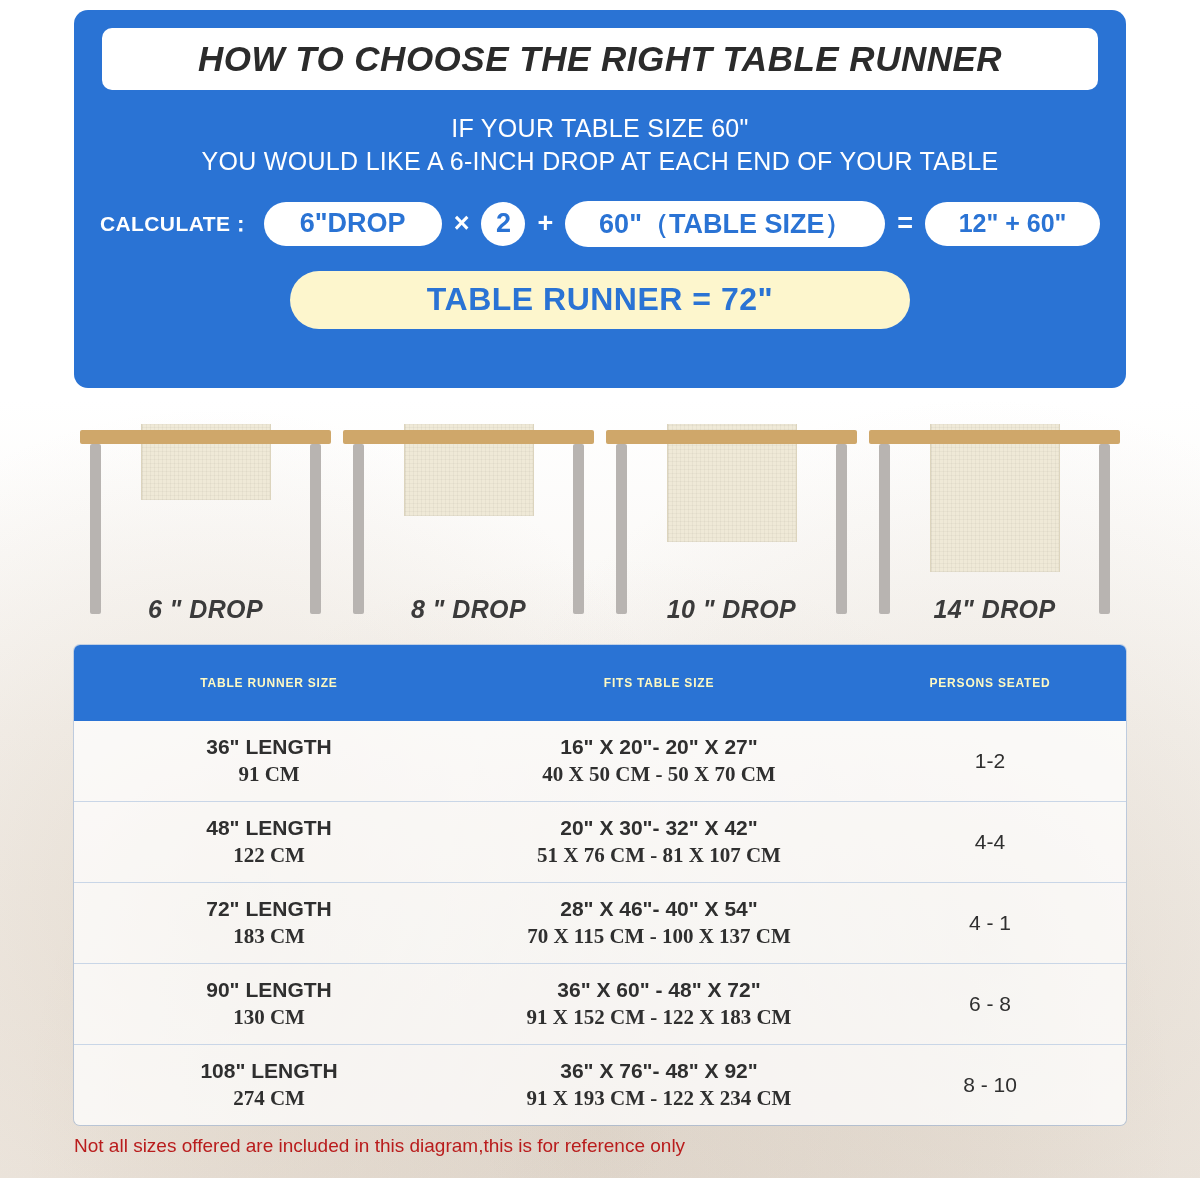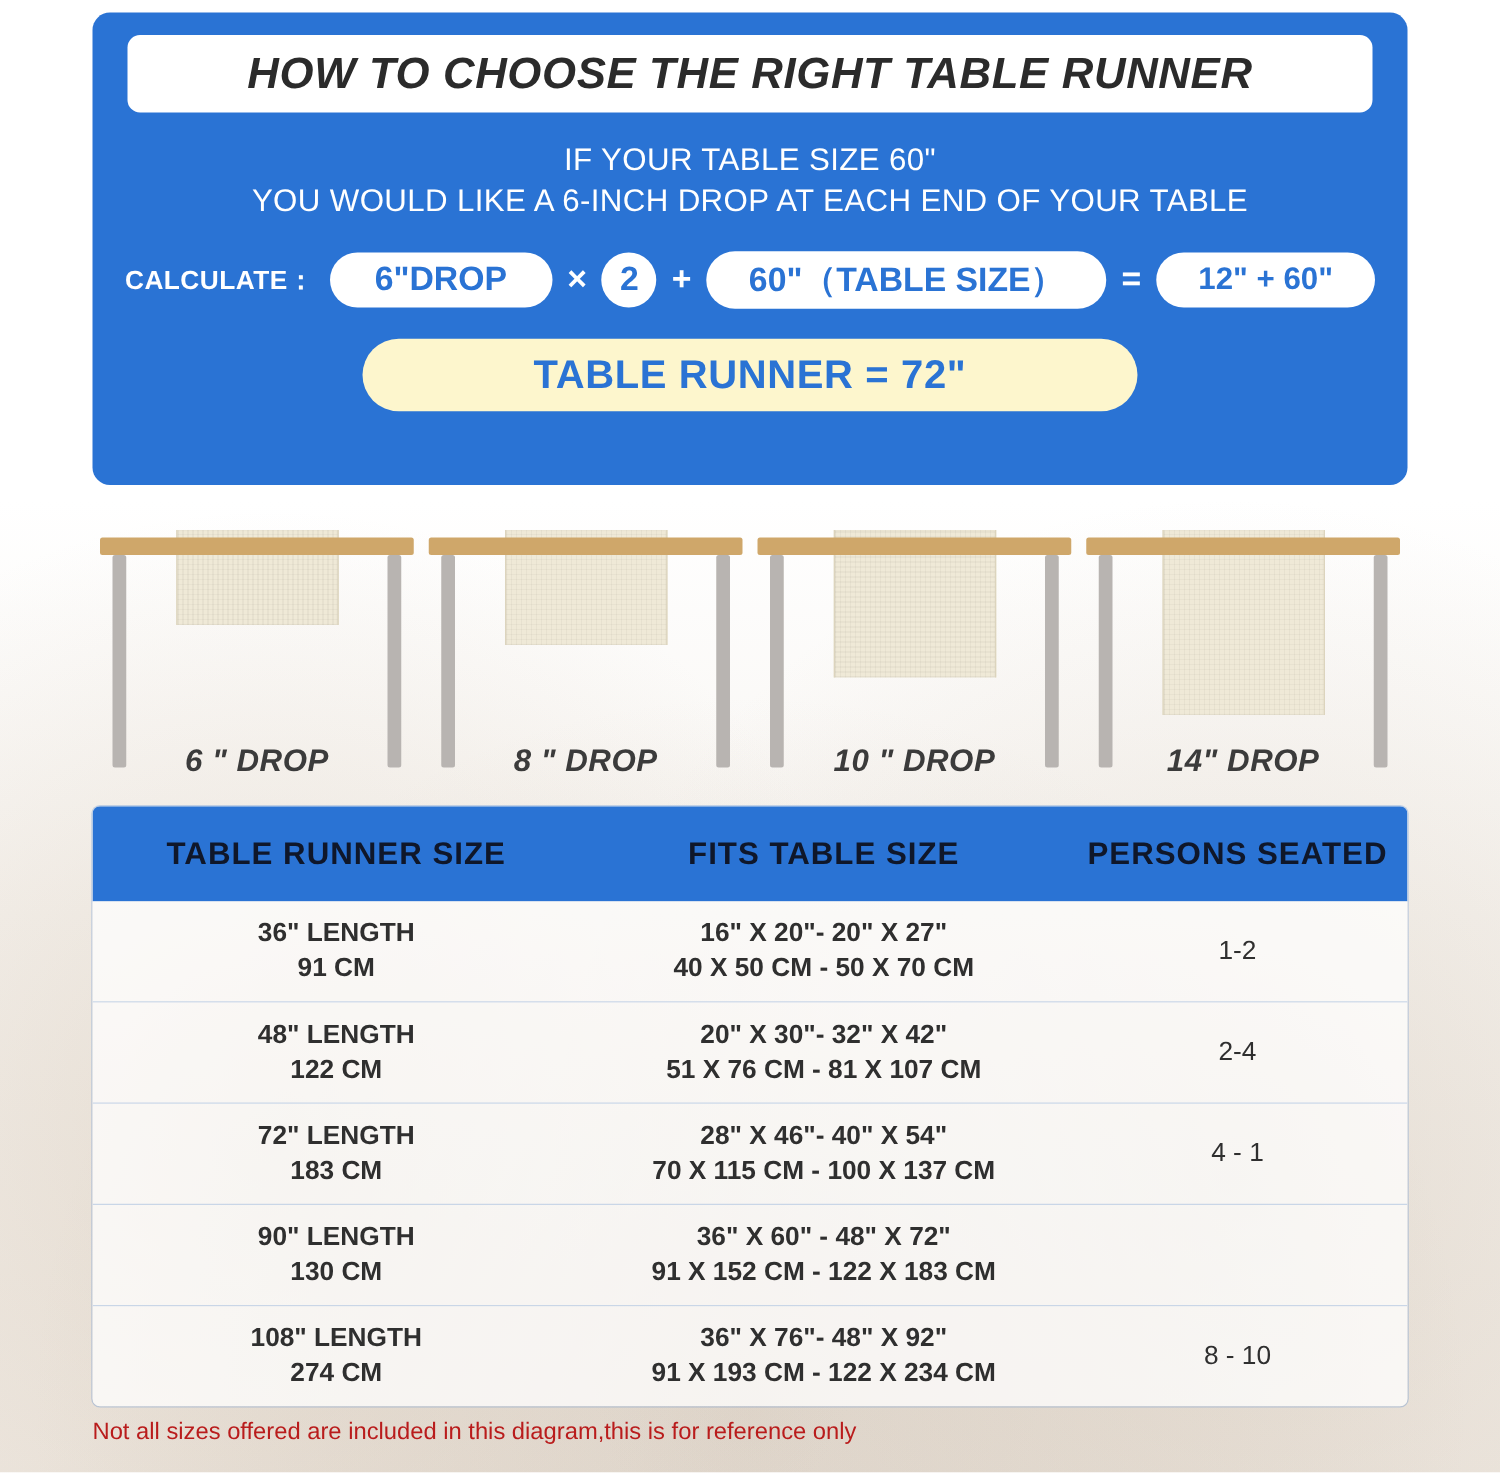--- a/index.html
+++ b/index.html
@@ -199,22 +199,22 @@
     background: rgba(255,255,255,0.55);
     box-shadow: 0 0 0 1px rgba(42,115,212,0.25);
   }
   .thead {
     display: flex;
     background: #2a73d4;
     height: 76px;
     align-items: center;
   }
   .thead div {
-    color: #0f172a;
-    font-size: 25px;
+    color: #fef9c3;
+    font-size: 12px;
     font-weight: bold;
     letter-spacing: 0.8px;
     text-align: center;
   }
   .col1 { width: 390px; }
   .col2 { width: 390px; }
   .col3 { width: 272px; }
 
   .trow {
     display: flex;
@@ -224,21 +224,21 @@
     background: rgba(255,255,255,0.42);
   }
   .trow:last-child { border-bottom: none; }
   .trow > div {
     text-align: center;
     color: #2f2f2f;
     font-size: 21px;
     line-height: 1.32;
   }
   .cell-strong { font-weight: bold; }
-  .cell-sub { font-weight: bold; }
+  .cell-sub { font-weight: bold; font-family: Liberation Serif, serif; }
   .persons { font-size: 22px; }
 
   .footnote {
     position: absolute;
     left: 74px;
     top: 1135px;
     width: 1052px;
     text-align: left;
     font-size: 19px;
     color: #b91c1c;
@@ -335,21 +335,21 @@
 
     <div class="trow">
       <div class="col1">
         <div class="cell-strong">48" LENGTH</div>
         <div class="cell-sub">122 CM</div>
       </div>
       <div class="col2">
         <div class="cell-strong">20" X 30"- 32" X 42"</div>
         <div class="cell-sub">51 X 76 CM - 81 X 107 CM</div>
       </div>
-      <div class="col3 persons">2-4</div>
+      <div class="col3 persons">4-4</div>
     </div>
 
     <div class="trow">
       <div class="col1">
         <div class="cell-strong">72" LENGTH</div>
         <div class="cell-sub">183 CM</div>
       </div>
       <div class="col2">
         <div class="cell-strong">28" X 46"- 40" X 54"</div>
         <div class="cell-sub">70 X 115 CM - 100 X 137 CM</div>
@@ -359,20 +359,21 @@
 
     <div class="trow">
       <div class="col1">
         <div class="cell-strong">90" LENGTH</div>
         <div class="cell-sub">130 CM</div>
       </div>
       <div class="col2">
         <div class="cell-strong">36" X 60" - 48" X 72"</div>
         <div class="cell-sub">91 X 152 CM - 122 X 183 CM</div>
       </div>
+      <div class="col3 persons">6 - 8</div>
     </div>
 
     <div class="trow">
       <div class="col1">
         <div class="cell-strong">108" LENGTH</div>
         <div class="cell-sub">274 CM</div>
       </div>
       <div class="col2">
         <div class="cell-strong">36" X 76"- 48" X 92"</div>
         <div class="cell-sub">91 X 193 CM - 122 X 234 CM</div>

